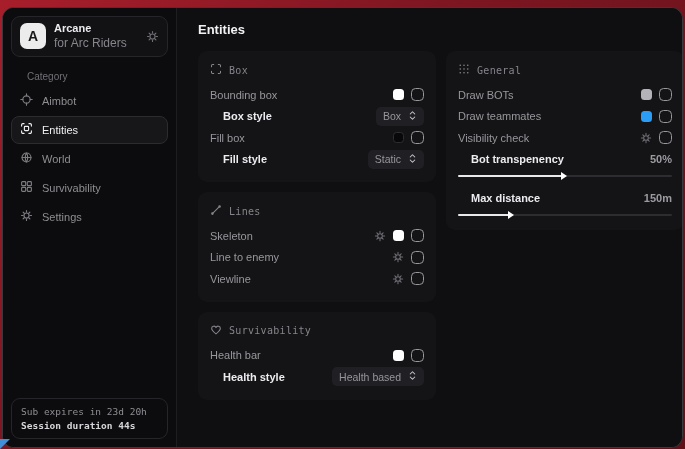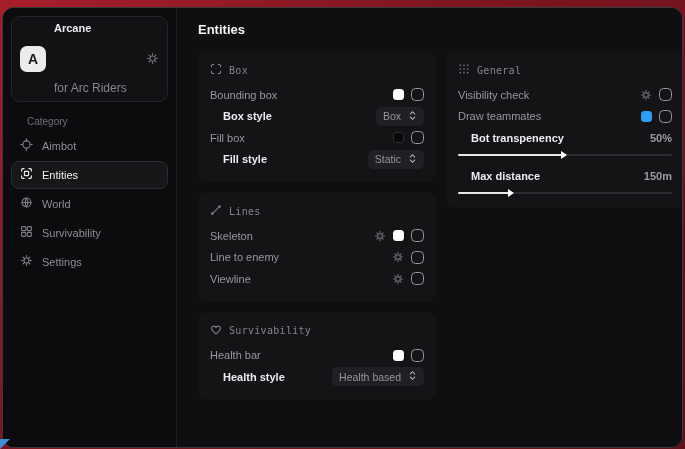--- a/index.html
+++ b/index.html
@@ -28,21 +28,21 @@
   .brand {
     display:flex; align-items:center; gap:8px;
     border:1px solid #26262a; background:#121214; border-radius:9px;
     padding:5px 8px; min-height:38px;
   }
   .logo {
     width:26px; height:26px; background:#ececec; border-radius:7px;
     color:#1a1a1a; font-weight:bold; font-size:14px;
     display:flex; align-items:center; justify-content:center; flex:none;
   }
-  .brand-text { display:flex; flex-direction:column; line-height:1.25;gap:45px; }
+  .brand-text { display:flex; flex-direction:column; line-height:1.25; }
   .brand-title { font-size:11px; font-weight:bold; color:#ececf0; }
   .brand-sub { font-size:12px; color:#86868c; }
   .brand-gear { margin-left:auto; display:flex; }
   .cat-label { margin:14px 0 5px 16px; font-size:10px; color:#707076; }
   .nav { display:flex; flex-direction:column; gap:1px;justify-content:center; }
   .nav-item {
     display:flex; align-items:center; gap:9px; height:28px; padding:0 8px;
     color:#8e8e93; font-size:11px; border-radius:8px; border:1px solid transparent;
     cursor:default;
   }
@@ -153,20 +153,24 @@
       </div>
       <div class="nav-item">
         <span><svg width="13" height="13" viewBox="0 0 16 16">
               <path d="M8 1.8v2M8 12.2v2M1.8 8h2M12.2 8h2M3.8 3.8l1.4 1.4M10.8 10.8l1.4 1.4M12.2 3.8l-1.4 1.4M5.2 10.8l-1.4 1.4"></path>
               <circle cx="8" cy="8" r="3.1"></circle>
             </svg></span>
         <span>Settings</span>
       </div>
     </div>
 
+    <div class="footer-card">
+      <div class="f1">Sub expires in 23d 20h</div>
+      <div class="f2">Session duration 44s</div>
+    </div>
   </div>
 
   <div class="main">
     <div class="main-title">Entities</div>
 
     <div class="columns">
 
       <div class="col">
 
         <div class="card">
@@ -302,39 +306,46 @@
                   <circle cx="3" cy="8" r="1.1"></circle>
                   <circle cx="8" cy="8" r="1.1"></circle>
                   <circle cx="13" cy="8" r="1.1"></circle>
                   <circle cx="3" cy="13" r="1.1"></circle>
                   <circle cx="8" cy="13" r="1.1"></circle>
                   <circle cx="13" cy="13" r="1.1"></circle>
                 </svg></span>
             <span>General</span>
           </div>
           <div class="row">
+            <span class="row-label">Draw BOTs</span>
+            <span class="controls">
+              <span class="swatch sw-gray"></span>
+              <span class="checkbox"></span>
+            </span>
+          </div>
+          <div class="row">
+            <span class="row-label">Draw teammates</span>
+            <span class="controls">
+              <span class="swatch sw-blue"></span>
+              <span class="checkbox"></span>
+            </span>
+          </div>
+          <div class="row">
             <span class="row-label">Visibility check</span>
             <span class="controls">
               <span class="mini-gear">
                   <svg width="12" height="12" viewBox="0 0 16 16">
                     <path d="M8 1.8v2M8 12.2v2M1.8 8h2M12.2 8h2M3.8 3.8l1.4 1.4M10.8 10.8l1.4 1.4M12.2 3.8l-1.4 1.4M5.2 10.8l-1.4 1.4"></path>
                     <circle cx="8" cy="8" r="3.1"></circle>
                   </svg>
                 </span>
               <span class="checkbox"></span>
             </span>
           </div>
           <div class="row">
-            <span class="row-label">Draw teammates</span>
-            <span class="controls">
-              <span class="swatch sw-blue"></span>
-              <span class="checkbox"></span>
-            </span>
-          </div>
-          <div class="row">
             <span class="row-label strong">Bot transpenency</span>
             <span class="value">50%</span>
           </div>
           <div class="slider">
             <div class="slider-fill" style="width: 50%;"></div>
           </div>
           <div class="row">
             <span class="row-label strong">Max distance</span>
             <span class="value">150m</span>
           </div>

